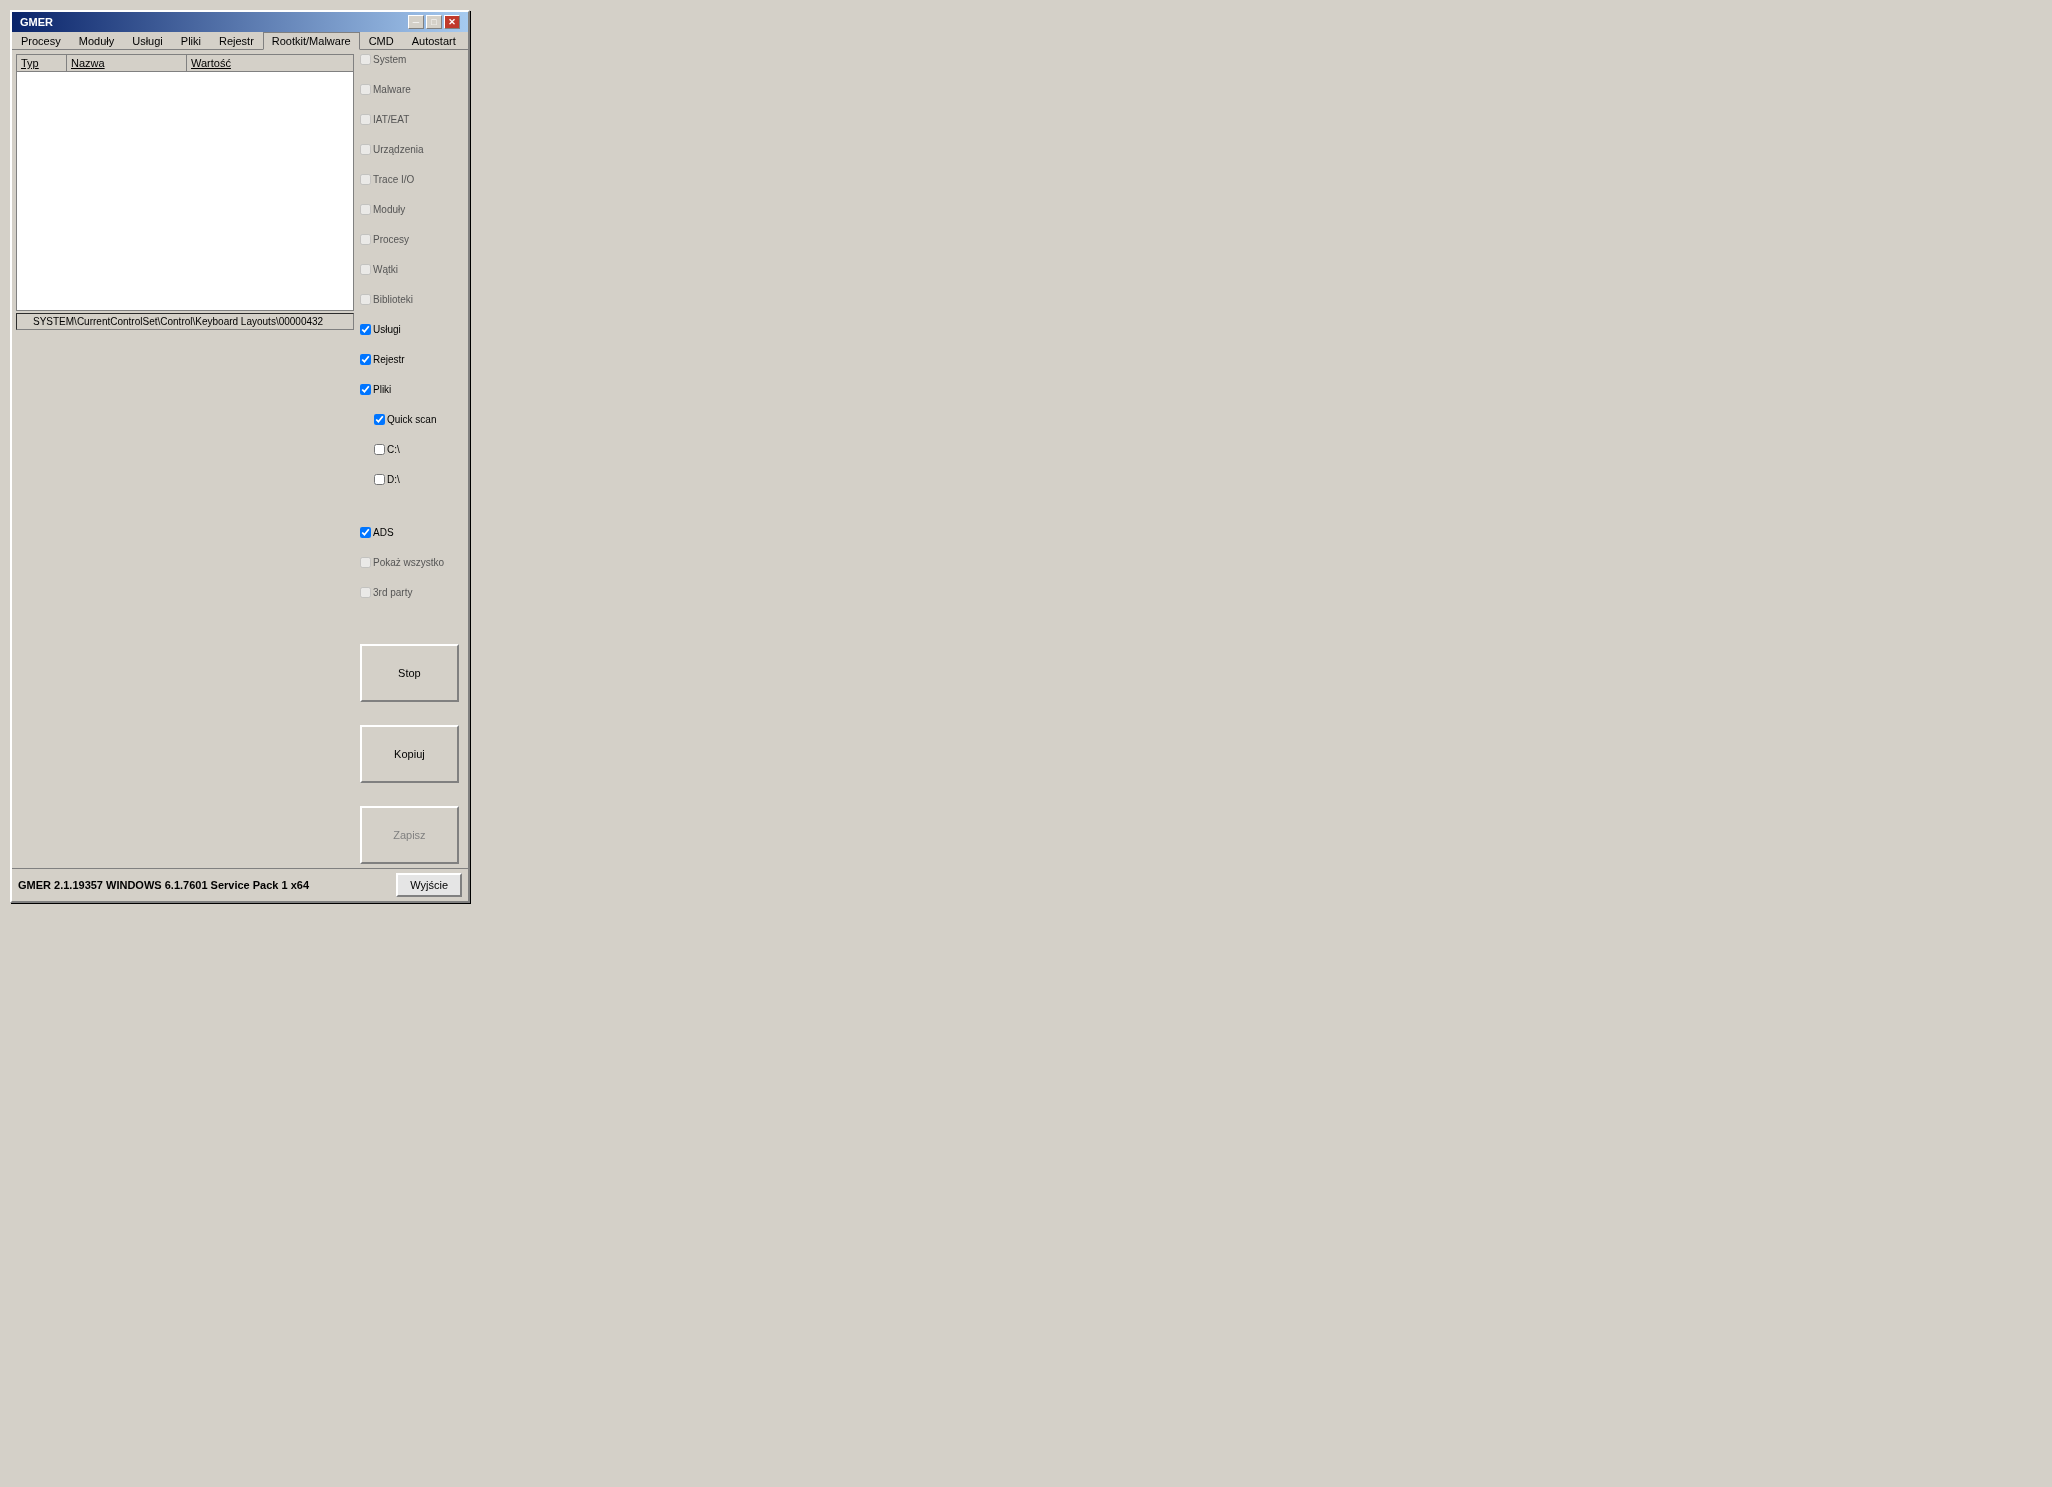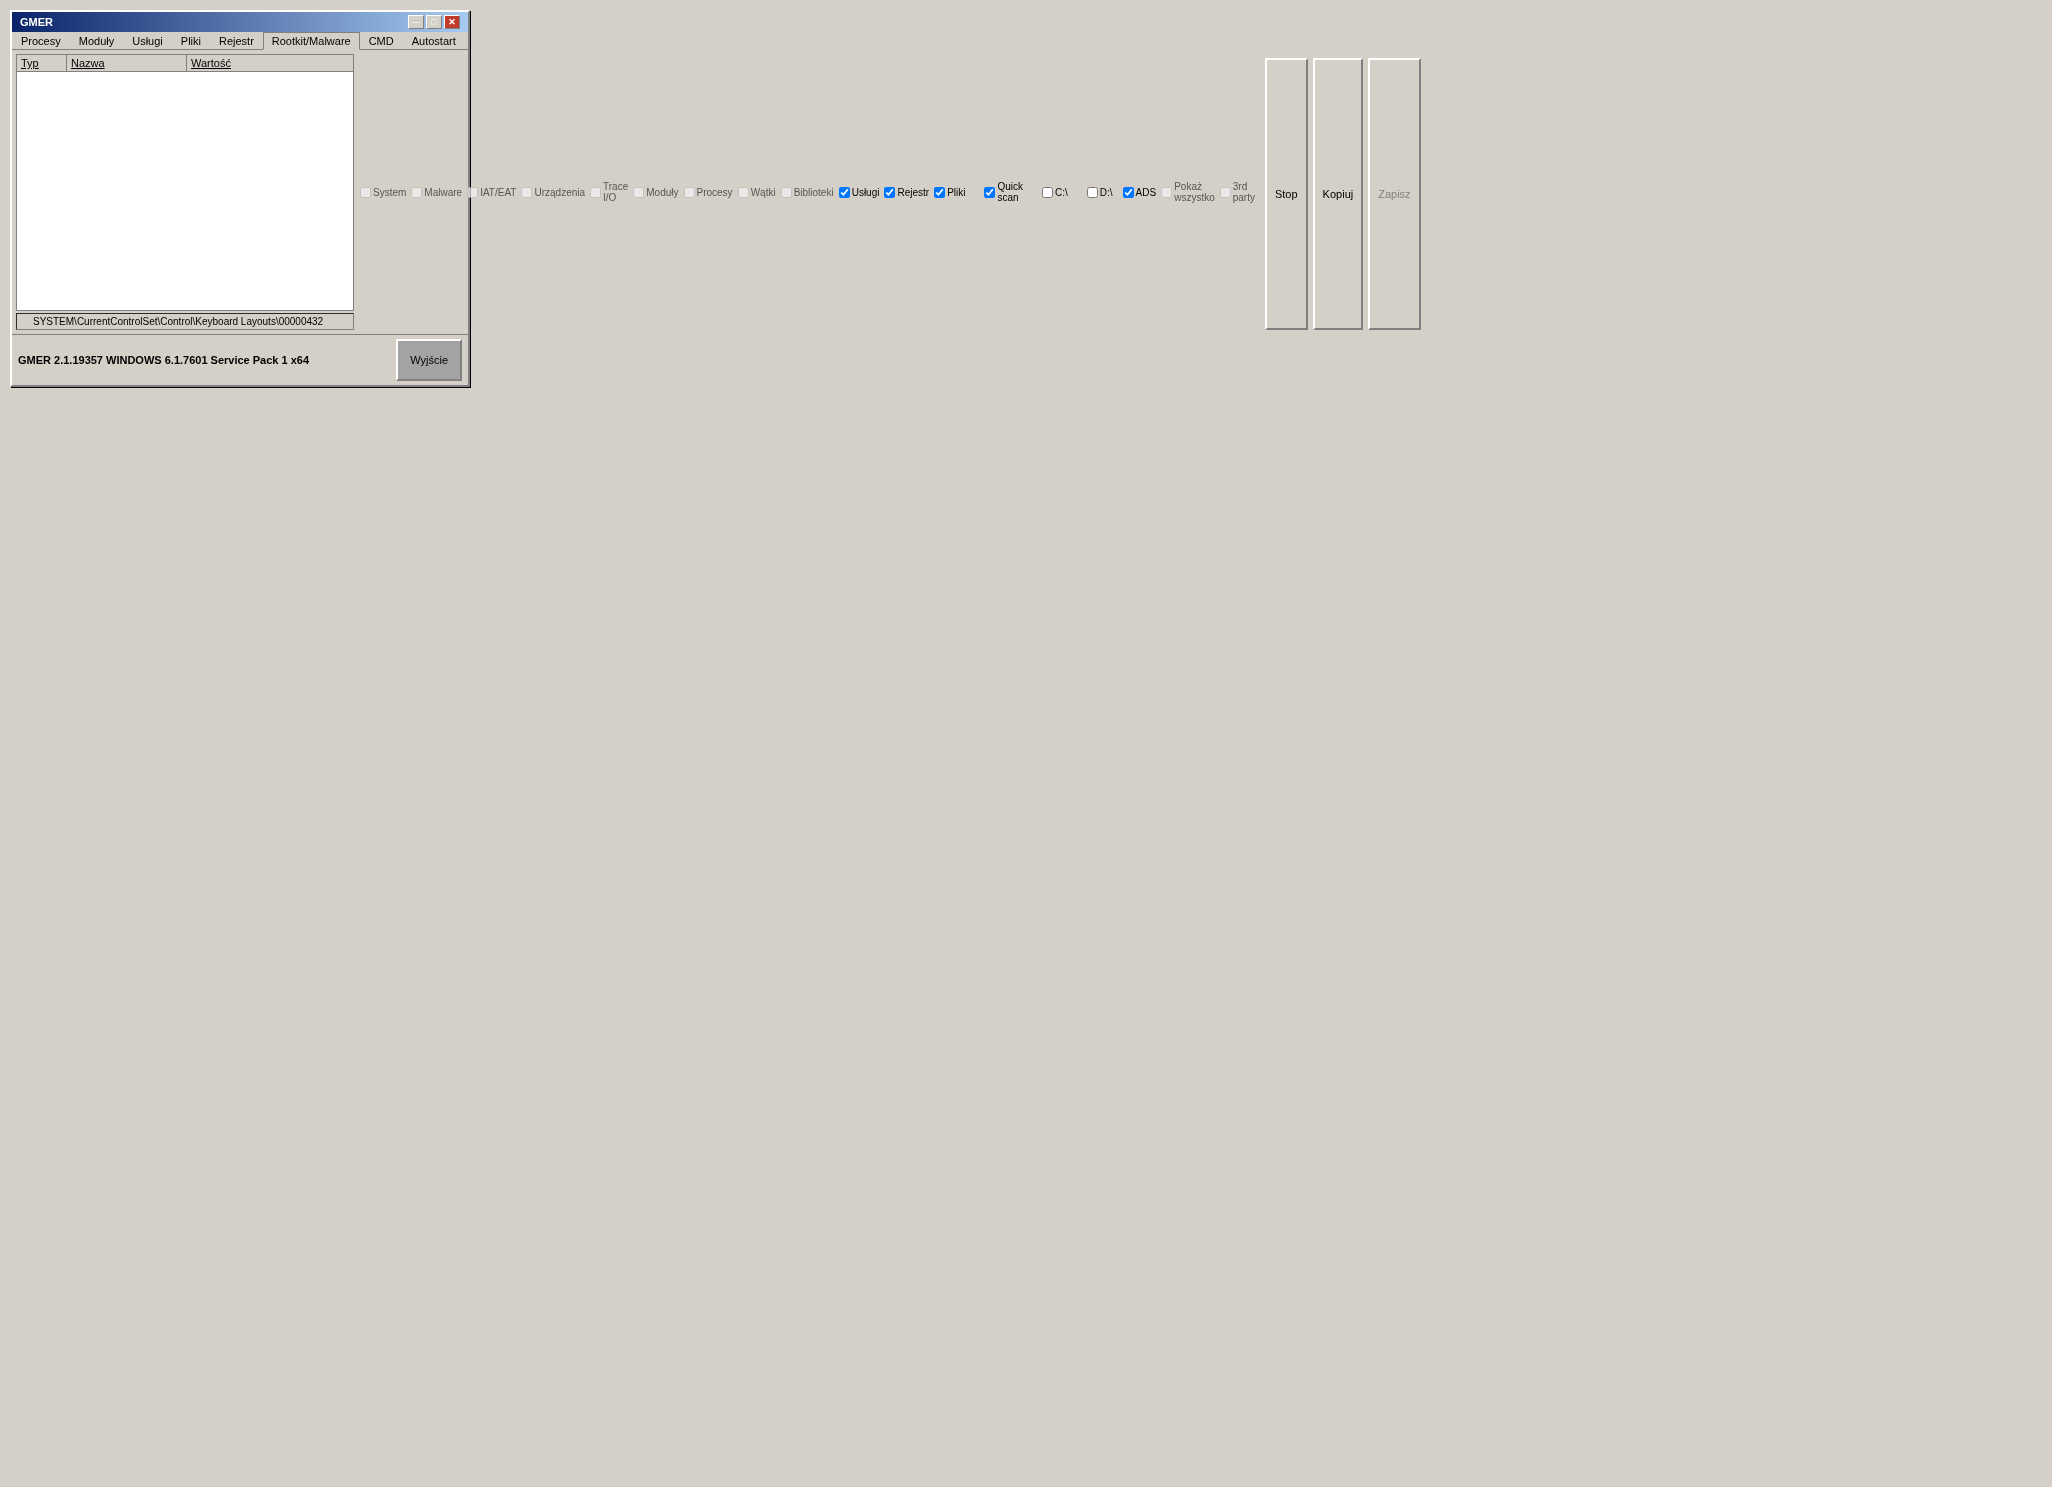--- a/index.html
+++ b/index.html
@@ -144,21 +144,22 @@
       margin-top: 2px;
       color: #000;
       white-space: nowrap;
       overflow: hidden;
     }
 
     .right-panel {
       width: 110px;
       padding-left: 6px;
       display: flex;
-      gap: 5px;
+      flex-direction: column;
+      gap: 19px;
     }
 
     .checkbox-item {
       display: flex;
       align-items: center;
       gap: 2px;
       font-size: 10px;
       color: #555;
     }
 
@@ -208,22 +209,22 @@
       border-top: 1px solid #808080;
       background: #d4d0c8;
     }
 
     .version-text {
       font-size: 11px;
       font-weight: bold;
     }
 
     .exit-btn {
-      padding: 13px 12px;
-      background: #a3a3a3;
+      padding: 4px 12px;
+      background: #e5e5e5;
       border: 2px solid;
       border-top-color: #fff;
       border-left-color: #fff;
       border-right-color: #808080;
       border-bottom-color: #808080;
       font-size: 11px;
       cursor: pointer;
     }
   </style>
 </head>

